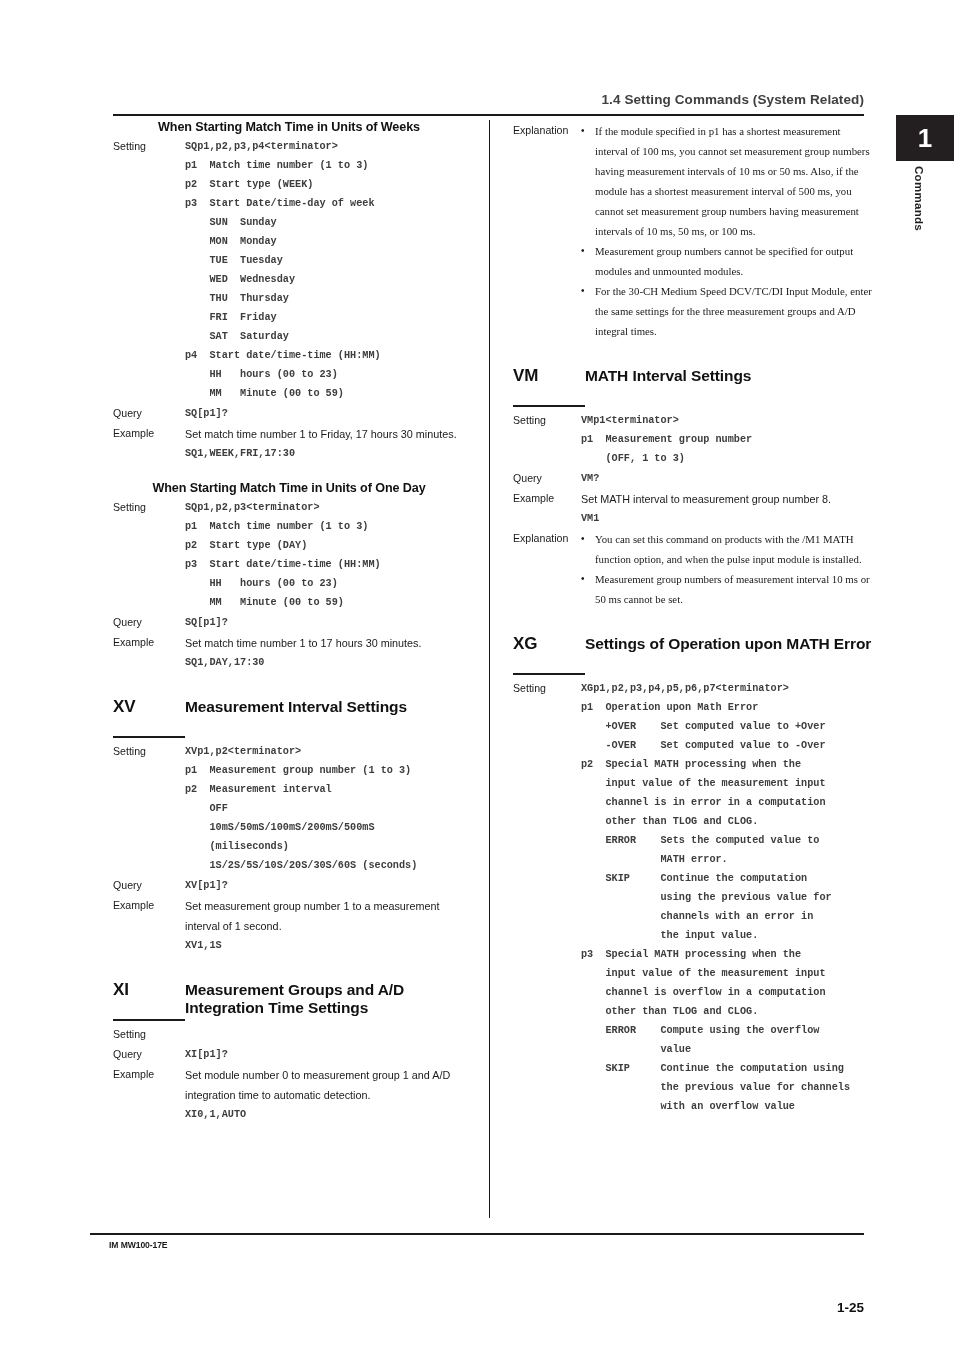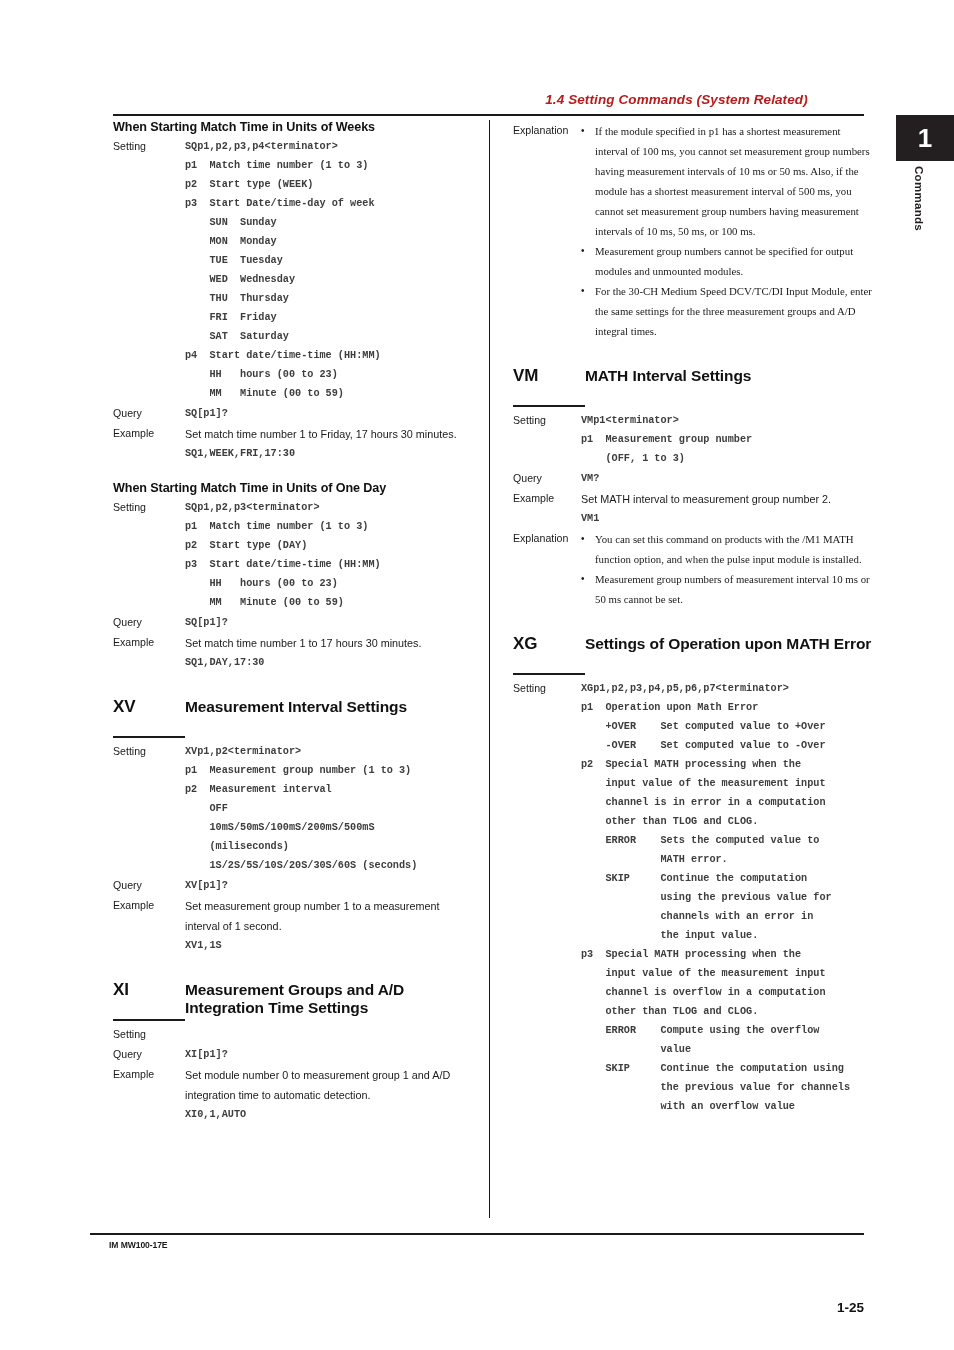--- a/index.html
+++ b/index.html
@@ -21,26 +21,25 @@
     position: absolute;
     inset: 0;
   }
 
   
   .header-title {
     position: absolute;
     left: 489px;
     top: 92px;
     width: 375px;
-    text-align: center;
+    text-align: right;
     font-size: 13.5px;
     font-weight: bold;
     letter-spacing: 0.1px;
-    color: #b91c1c;
-    font-style: italic;
+    color: #404040;
   }
   .header-rule {
     position: absolute;
     left: 113px;
     top: 114px;
     width: 751px;
     height: 1.6px;
     background: #1a1a1a;
   }
 
@@ -99,20 +98,21 @@
     background: #1a1a1a;
   }
 
   
   .sub-head {
     font-size: 12.6px;
     font-weight: bold;
     color: #111;
     margin: 0 0 3px 0;
     letter-spacing: -0.1px;
+    text-align: center;
   }
   .sub-head.spaced { margin-top: 18px; }
 
   .cmd-head {
     position: relative;
     display: flex;
     align-items: flex-start;
     margin: 26px 0 4px 0;
   }
   .cmd-head .cmd-letter {
@@ -409,21 +409,21 @@
       <div class="row">
         <div class="label">Query</div>
         <div class="content">
           <div class="mono">VM?</div>
         </div>
       </div>
 
       <div class="row">
         <div class="label">Example</div>
         <div class="content">
-          <div class="prose">Set MATH interval to measurement group number 2.</div>
+          <div class="prose">Set MATH interval to measurement group number 8.</div>
           <div class="mono">VM1</div>
         </div>
       </div>
 
       <div class="row">
         <div class="label">Explanation</div>
         <div class="content">
           <ul class="bullets">
               <li>
                 <span class="dot">•</span>

